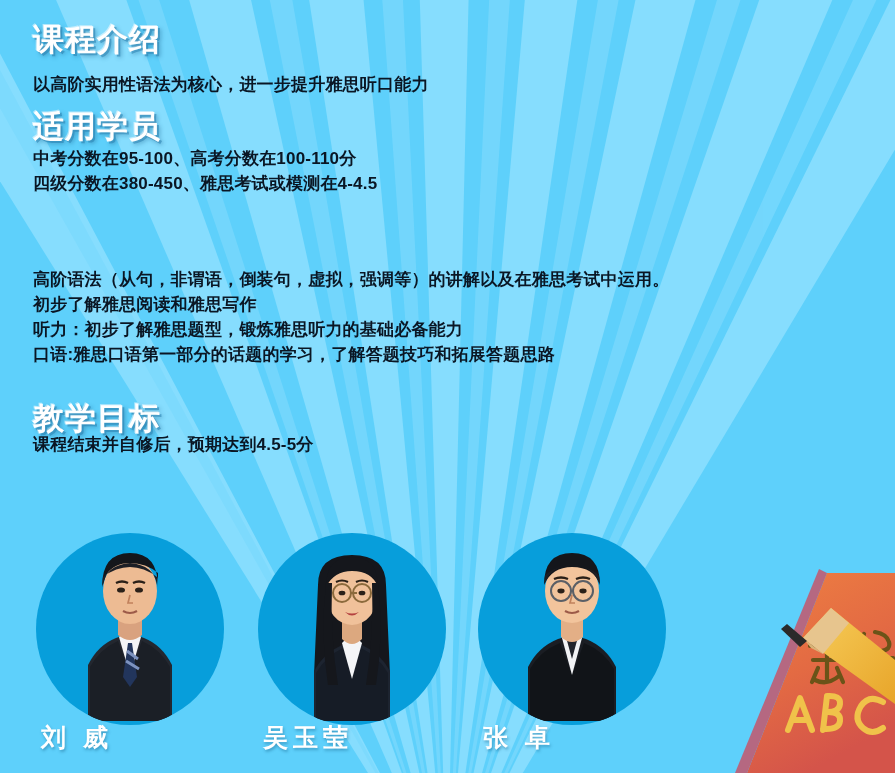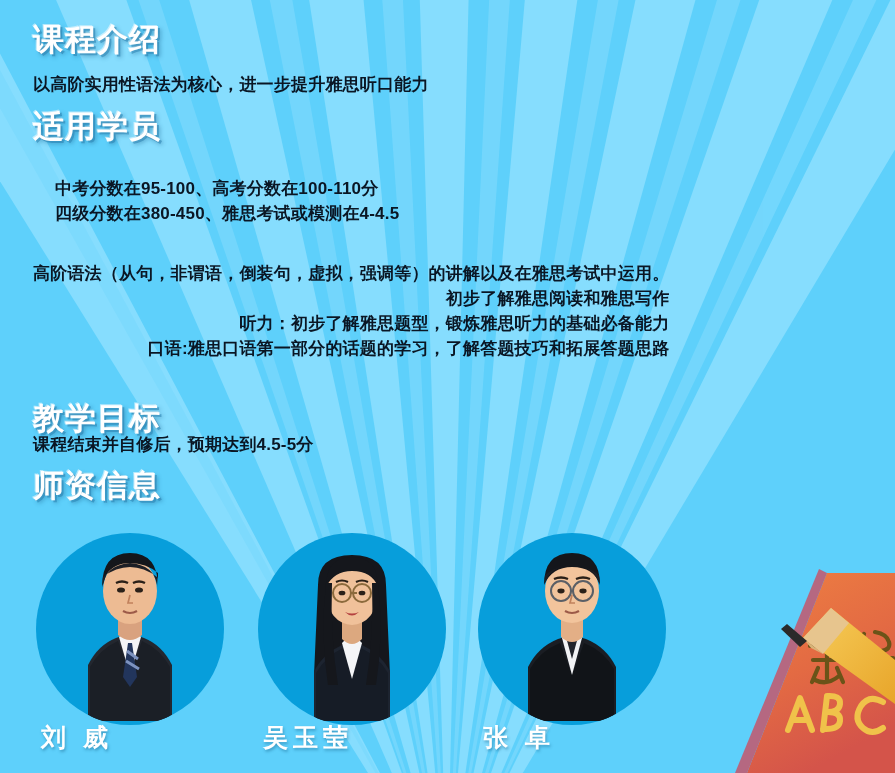--- a/index.html
+++ b/index.html
@@ -141,48 +141,45 @@
     </div>
     <div class="section" style="top:72px;font-family:Liberation Serif, serif;">
       <div class="body-text">
         <span class="ln">以高阶实用性语法为核心，进一步提升雅思听口能力</span>
       </div>
     </div>
 
     <div class="section" style="top:111px;text-align:center;">
       <div class="heading">适用学员</div>
     </div>
-    <div class="section" style="top:176px;margin-left:22px;">
+    <div class="section" style="top:146px;">
       <div class="body-text">
         <span class="ln">中考分数在95-100、高考分数在100-110分</span>
         <span class="ln">四级分数在380-450、雅思考试或模测在4-4.5</span>
       </div>
     </div>
 
-    <div class="section" style="top:261px;text-align:right;">
+    <div class="section" style="top:267px;">
       <div class="body-text">
         <span class="ln">高阶语法（从句，非谓语，倒装句，虚拟，强调等）的讲解以及在雅思考试中运用。</span>
         <span class="ln">初步了解雅思阅读和雅思写作</span>
         <span class="ln">听力：初步了解雅思题型，锻炼雅思听力的基础必备能力</span>
         <span class="ln">口语:雅思口语第一部分的话题的学习，了解答题技巧和拓展答题思路</span>
       </div>
     </div>
 
     <div class="section" style="top:386px;margin-top:17px;">
       <div class="heading">教学目标</div>
     </div>
     <div class="section" style="top:432px;">
       <div class="body-text">
         <span class="ln">课程结束并自修后，预期达到4.5-5分</span>
       </div>
     </div>
 
-    <div class="section" style="top:470px;">
-      <div class="heading">师资信息</div>
-    </div>
   </div>
 
   <div id="teachers">
 
     <div class="teacher t0">
       <div class="photo-wrap">
         <div class="circle-bg"></div>
         <div class="portrait">
           <svg width="188" height="196" viewBox="0 0 188 196">
             <defs>

